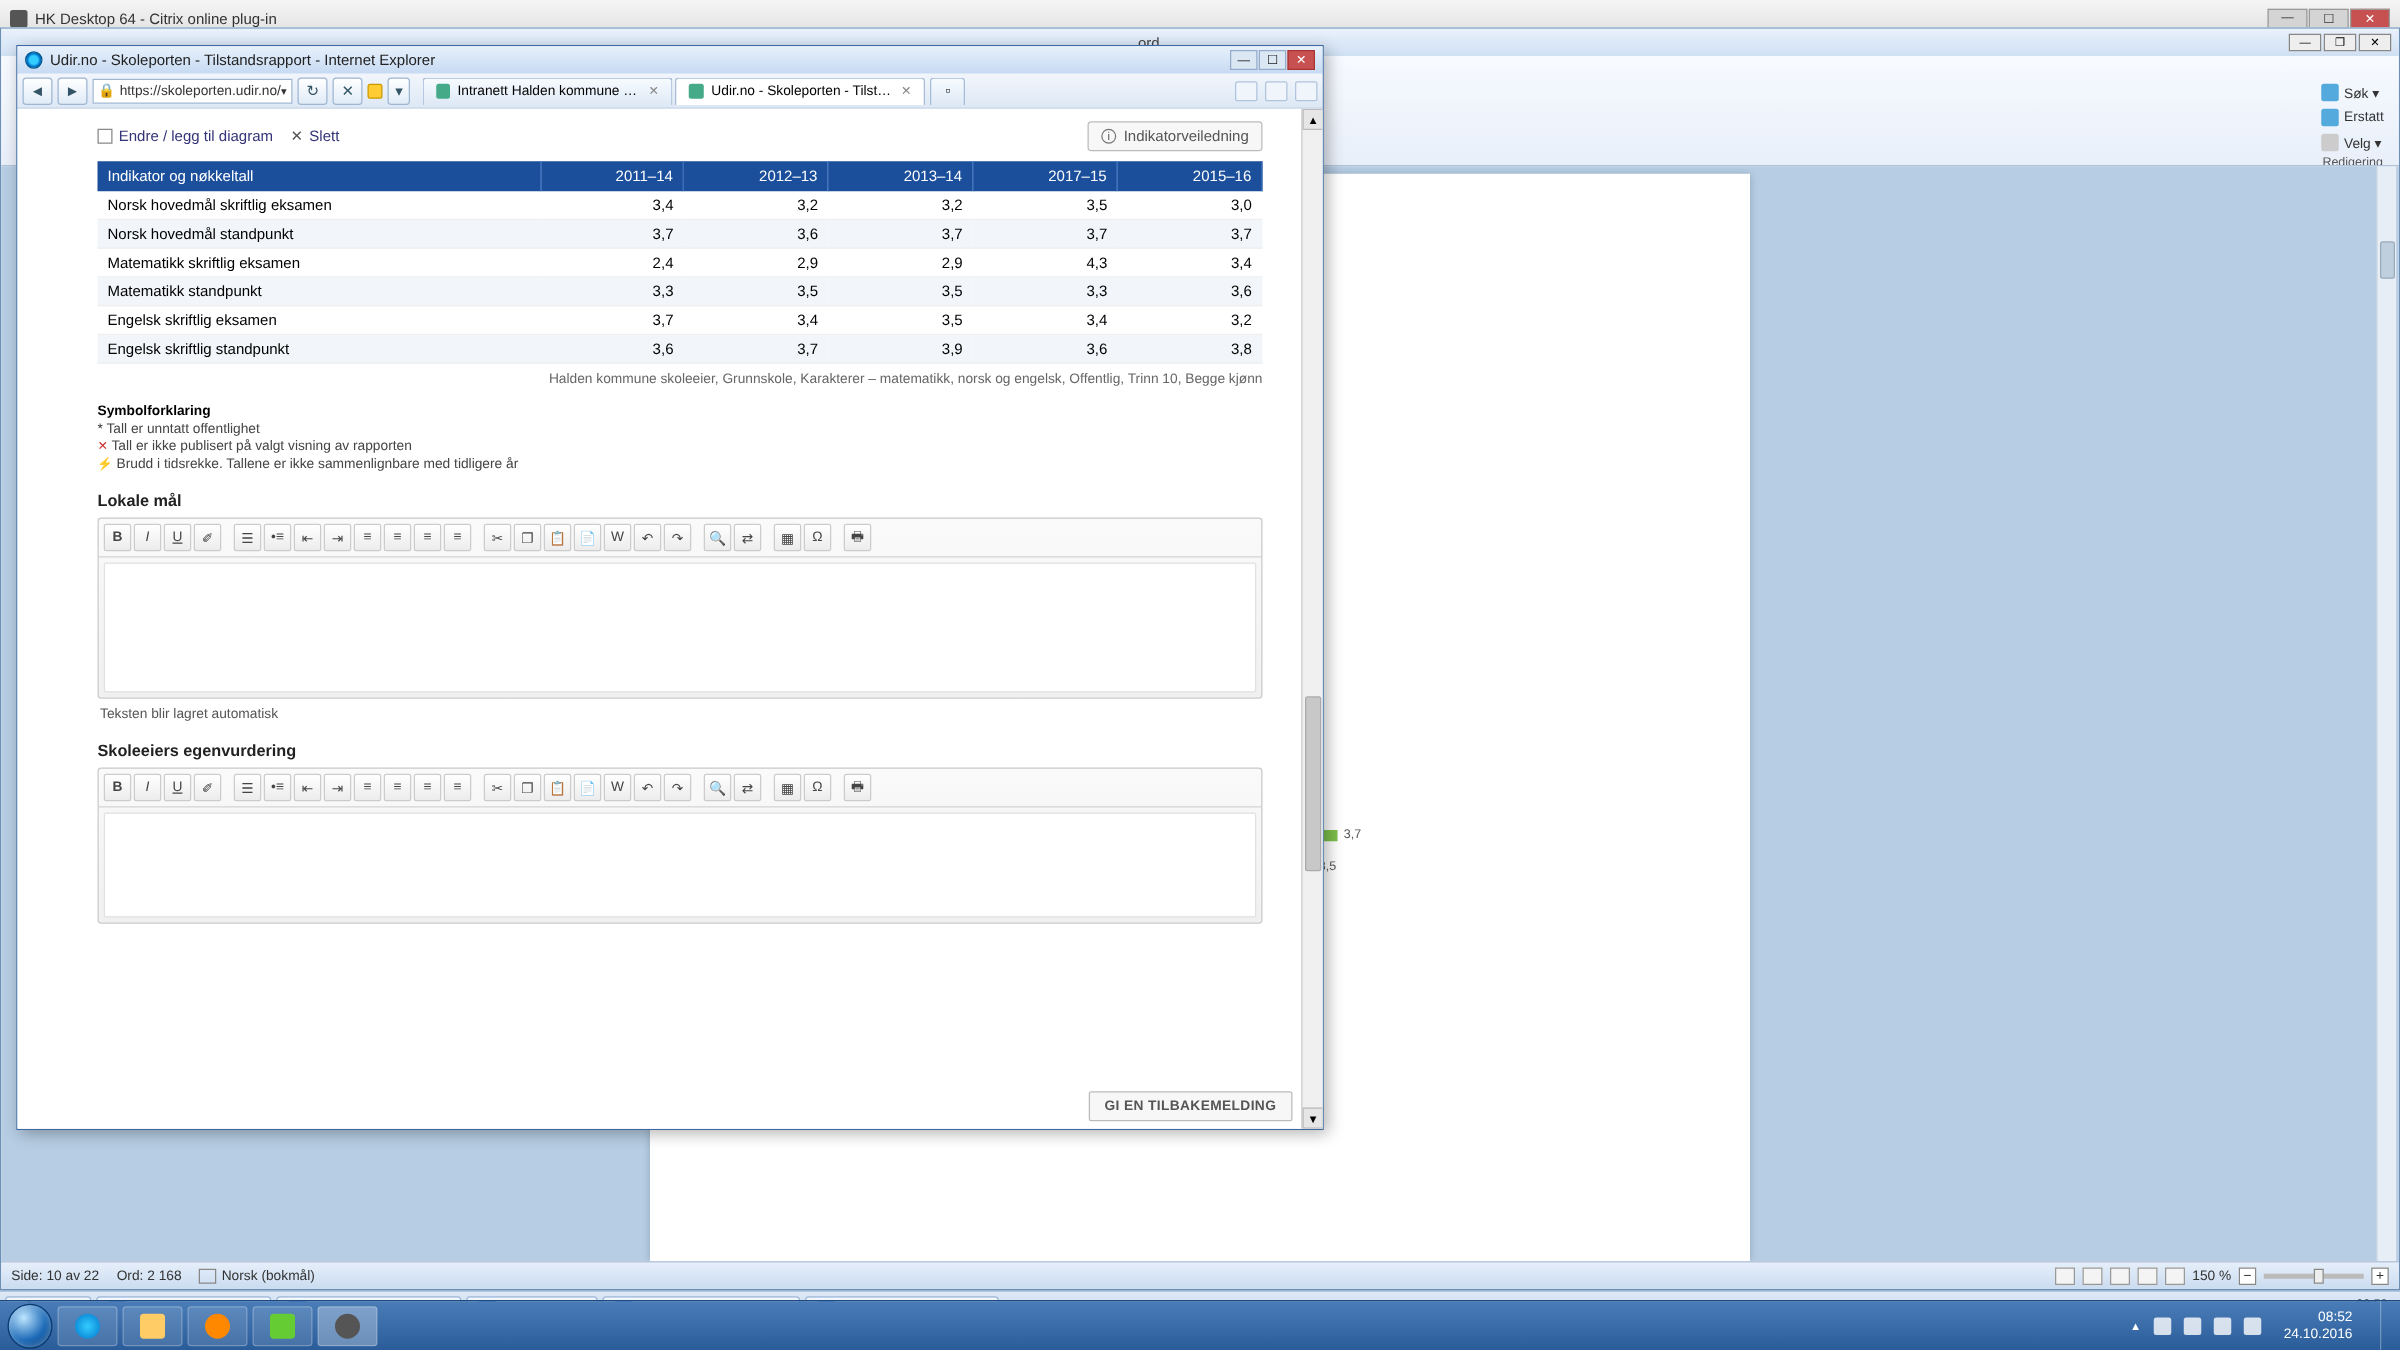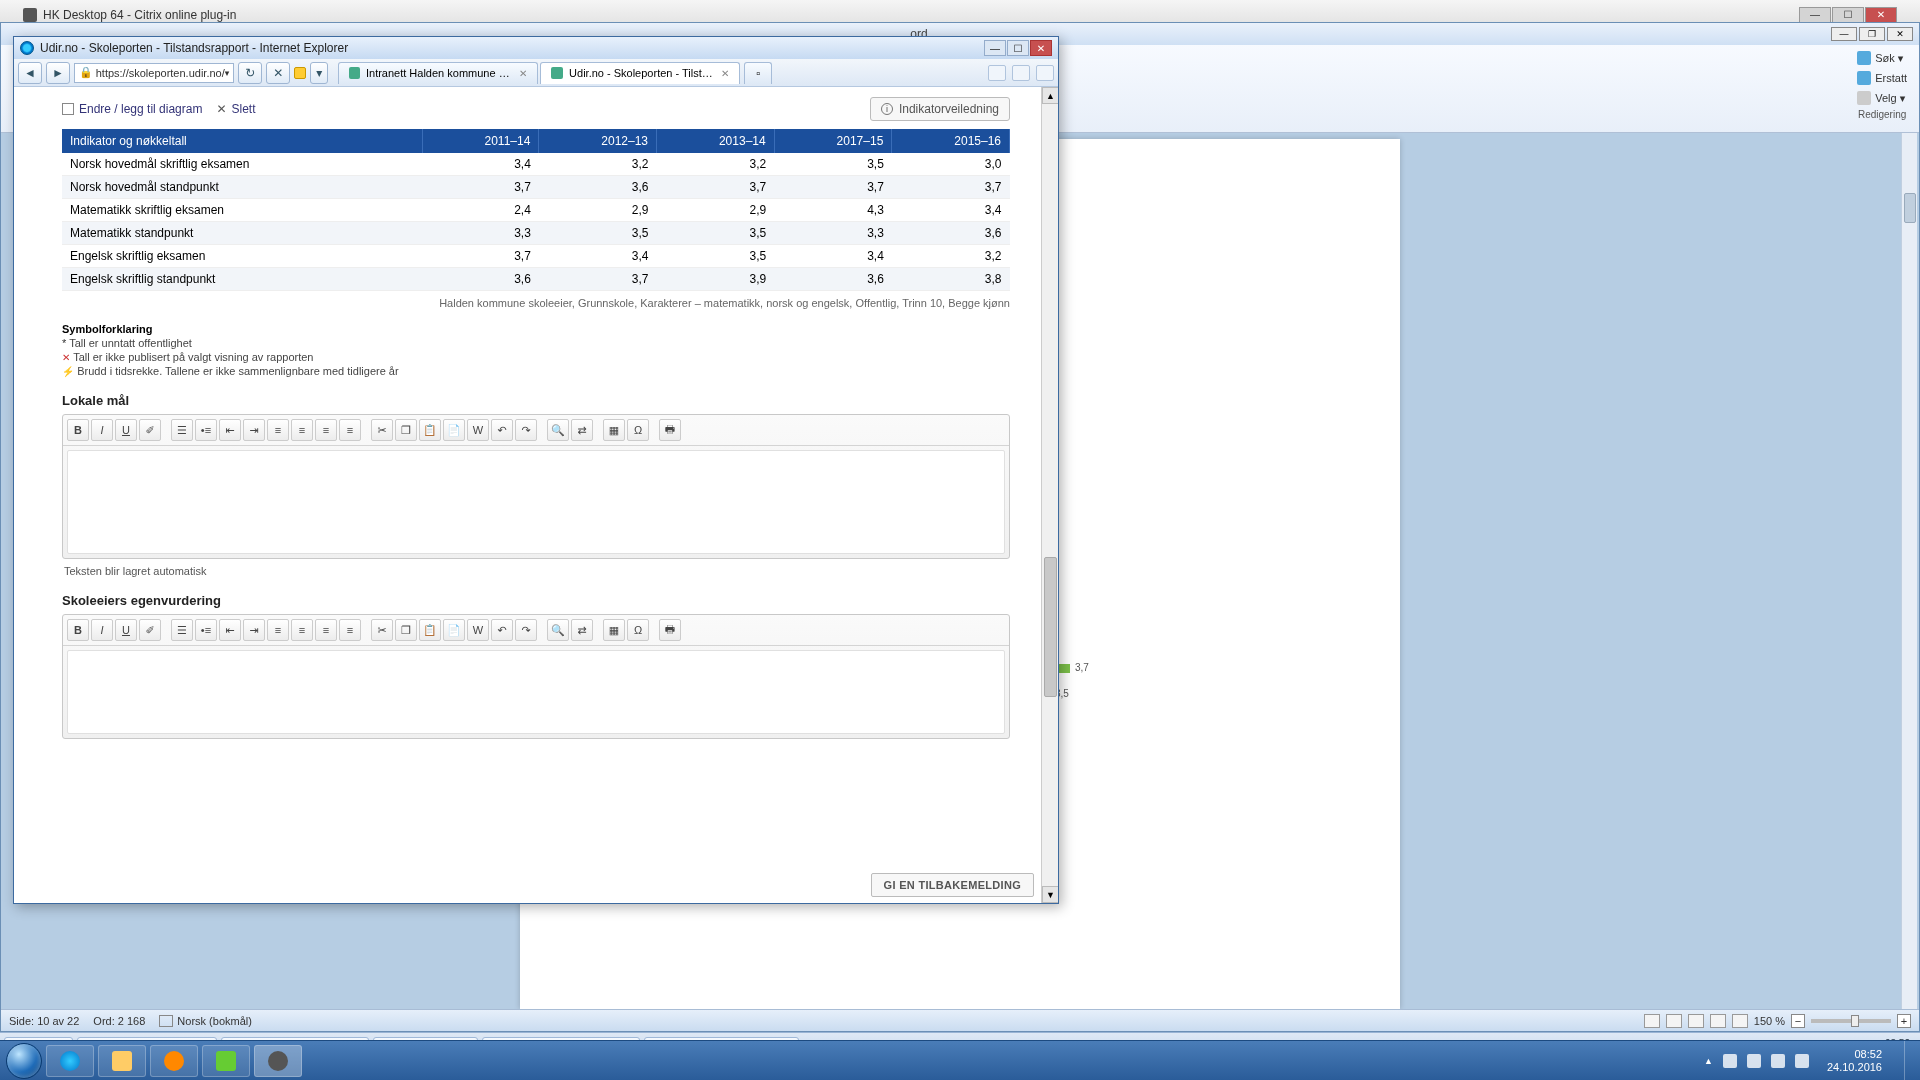--- a/index.html
+++ b/index.html
@@ -1,19 +1,19 @@
 <!DOCTYPE html>
 <html><head>
 <meta charset="utf-8">
 <style>
 * { margin:0; padding:0; box-sizing:border-box; font-family:"Segoe UI",Tahoma,Arial,sans-serif; }
 body { background:#d6e4f0; width:1920px; height:1080px; overflow:hidden; position:relative; font-size:11px; }
 
 
-.citrix-bar { height:30px; background:linear-gradient(#f5f5f5,#e0e0e0); border-bottom:1px solid #b0b0b0; display:flex; align-items:center; padding:0 23px; font-size:12px; color:#333; }
+.citrix-bar { height:30px; background:linear-gradient(#f5f5f5,#e0e0e0); border-bottom:1px solid #b0b0b0; display:flex; align-items:center; padding:0 8px; font-size:12px; color:#333; }
 .citrix-bar .ico { width:14px; height:14px; background:#555; margin-right:6px; border-radius:2px; }
 .citrix-bar .ctl { margin-left:auto; display:flex; gap:1px; }
 .citrix-bar .ctl span { width:32px; height:16px; background:#d4d4d4; border:1px solid #999; display:flex; align-items:center; justify-content:center; font-size:10px; }
 .citrix-bar .ctl .close { background:#c75050; color:#fff; }
 
 
 .desktop { position:absolute; top:22px; left:0; right:0; bottom:0; background:linear-gradient(#bcd5ec,#6ca2d1 60%,#3c7bb5); }
 
 
 .word-win { position:absolute; top:0; left:0; right:0; bottom:48px; background:#fff; border:1px solid #6b8fb5; }
@@ -73,21 +73,21 @@
 .ie-tab.active { background:#fff; }
 .ie-tools { margin-left:auto; display:flex; gap:6px; }
 .ie-tools span { width:18px; height:16px; border:1px solid #b0c4dd; background:#f0f5fb; border-radius:2px;}
 
 .ie-body { position:absolute; top:50px; left:0; right:0; bottom:0; overflow:hidden; background:#fff; }
 .ie-scroll { position:absolute; right:0; top:0; bottom:0; width:17px; background:#f0f0f0; border-left:1px solid #ccc;}
 .ie-scroll .th { position:absolute; top:470px; left:2px; width:13px; height:140px; background:#c8c8c8; border:1px solid #aaa; border-radius:2px;}
 .ie-scroll .arr { position:absolute; left:0; width:17px; height:17px; background:#e6e6e6; border:1px solid #bbb; display:flex; align-items:center; justify-content:center; font-size:9px;}
 .ie-scroll .arr.up{top:0;} .ie-scroll .arr.dn{bottom:0;}
 
-.content { padding:10px 48px 10px 48px; }
+.content { padding:10px 48px 10px 64px; }
 .tool-row { display:flex; align-items:center; gap:14px; margin-bottom:8px; }
 .link-btn { color:#337; font-size:12px; display:flex; align-items:center; gap:5px; cursor:pointer; }
 .link-btn .pic { width:12px;height:12px; border:1px solid #888; }
 .btn-outline { margin-left:auto; border:1px solid #bbb; background:#f7f7f7; padding:4px 10px; font-size:12px; border-radius:3px; display:flex; align-items:center; gap:6px; color:#555;}
 .btn-outline .i { width:12px;height:12px;border:1.5px solid #777; border-radius:50%; font-size:9px; display:flex;align-items:center;justify-content:center;}
 
 table.data { width:100%; border-collapse:collapse; font-size:12px; margin-bottom:6px;}
 table.data th { background:#1b4f9c; color:#fff; text-align:right; padding:5px 8px; font-weight:400; border-right:1px solid #3a6db8;}
 table.data th:first-child { text-align:left; }
 table.data td { padding:4px 8px; text-align:right; border-bottom:1px solid #eee;}
@@ -199,21 +199,21 @@
           <div class="style-item">
             <div class="style-prev">AaBbCcDa</div>
             <div>Sitat</div>
           </div>
         </div>
       <div class="endre-stiler">
         <div class="blk"></div>
         <span>Endre stiler ▾</span>
       </div>
       <div class="edit-group">
-        <div style="display:flex;flex-direction:column;gap:2px;">
+        <div style="display:flex;flex-direction:column;gap:2px;margin-top:16px;">
           <div class="edit-btn">
               <span class="ic" style="background:#5ad"></span>
               <span>Søk ▾</span>
             </div>
           <div class="edit-btn">
               <span class="ic" style="background:#5ad"></span>
               <span>Erstatt</span>
             </div>
           <div class="edit-btn">
               <span class="ic" style="background:#ccc"></span>

